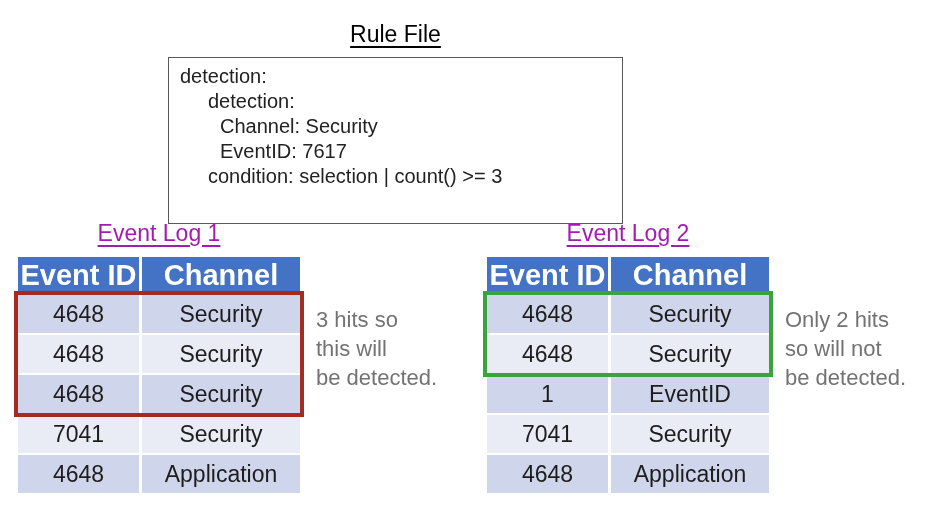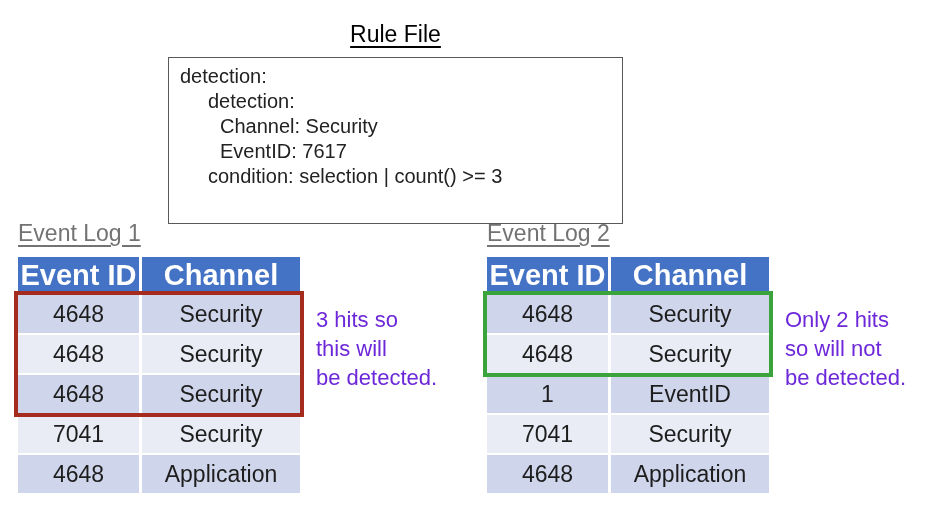--- a/index.html
+++ b/index.html
@@ -39,25 +39,26 @@
   }
   .rule-line { white-space: pre; color: #222222; }
   .ind-0 { padding-left: 11px; }
   .ind-1 { padding-left: 39px; }
   .ind-2 { padding-left: 51px; }
 
   
   .log-title {
     position: absolute;
     top: 219px; width: 282px;
+    text-align: center;
     font-size: 23px;
     line-height: 28px;
     text-decoration: underline;
     text-underline-offset: 4px;
-    color: #737373;
+    color: #a21caf;
   }
   .log-title.t1 { left: 18px; }
   .log-title.t2 { left: 487px; text-decoration: underline; }
 
   .etable {
     position: absolute;
     top: 257px;
     display: grid;
     grid-template-columns: 121px 158px;
     grid-template-rows: 36px repeat(5, 38px);
@@ -95,21 +96,21 @@
   .hl-red   { left: 14px;  top: 291px; width: 290px; height: 126px; border-color: #A62B1F; }
   .hl-green { left: 483px; top: 291px; width: 290px; height: 86px;  border-color: #3BA33B; }
 
   
   .annotation {
     position: absolute;
     top: 305px;
     font-size: 22px;
     line-height: 29px;
     white-space: pre-line;
-    color: #6d28d9;
+    color: #737373;
   }
   .annotation.a1 { left: 316px; width: 165px; }
   .annotation.a2 { left: 785px; width: 160px; }
 </style>
 </head>
 <body>
 
 <div class="canvas">
 
   <div class="rule-title">Rule File</div>

